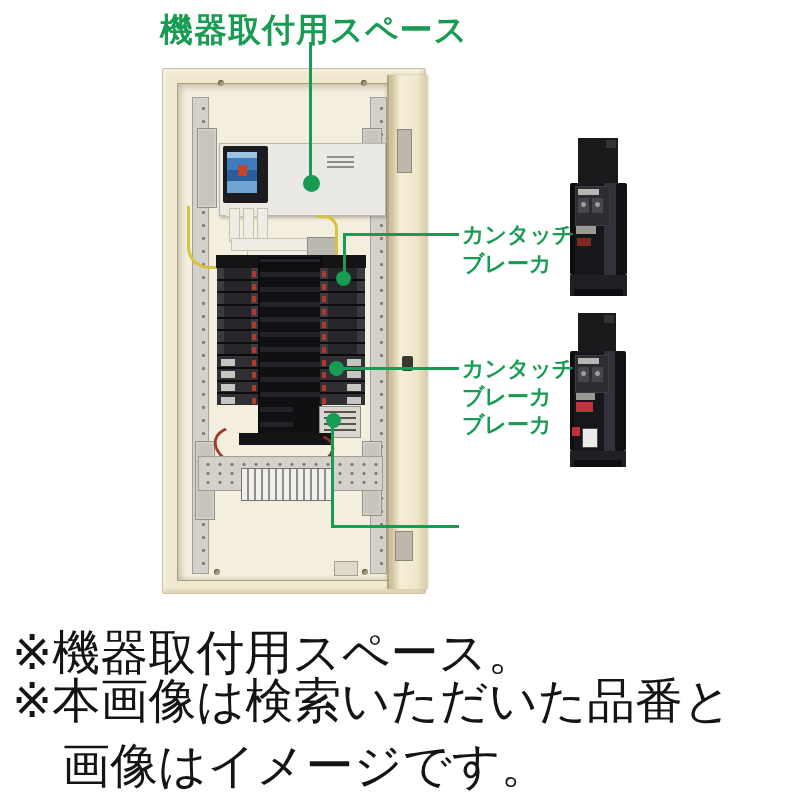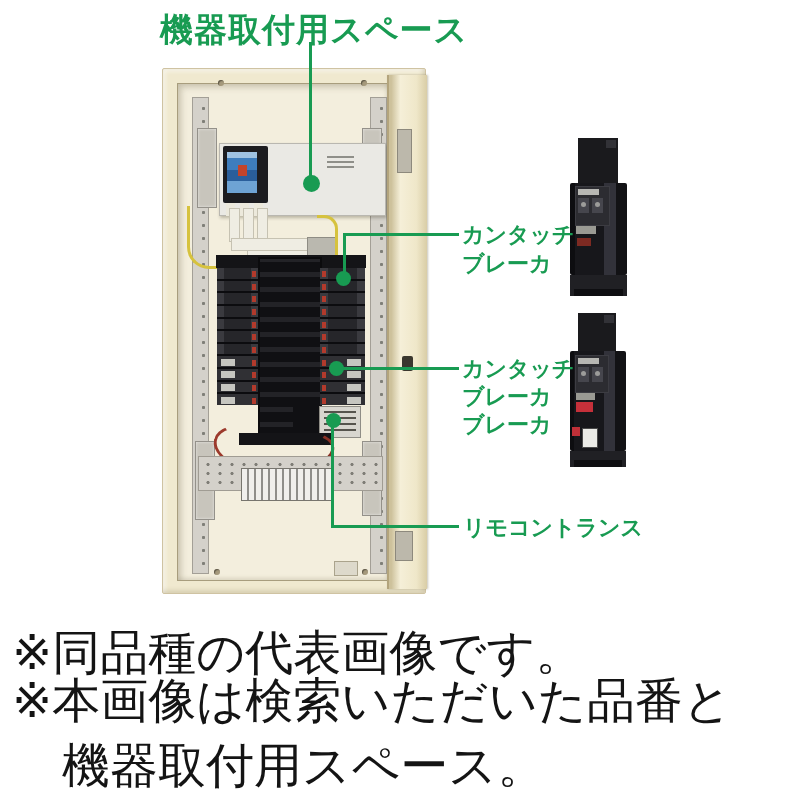--- a/index.html
+++ b/index.html
@@ -233,21 +233,20 @@
   <div class="gdot" style="left:329px;top:361px;width:15px;height:15px;"></div>
   <div class="gtext callout-krb">
     <div>カンタッチ</div>
     <div>ブレーカ</div>
     <div>ブレーカ</div>
   </div>
 
   <div class="gdot" style="left:326px;top:413px;width:15px;height:15px;"></div>
   <div class="gline" style="left:331px;top:421px;width:3px;height:107px;"></div>
   <div class="gline" style="left:331px;top:525px;width:128px;height:3px;"></div>
-  <div class="gtext callout-rt">リモコントランス</div>
 
   <div class="product" style="left:570px;top:138px;width:58px;height:158px;">
     <div class="p-cap" style="left:8px;top:0;width:40px;height:45px;"></div>
     <div class="p-body" style="left:0;top:45px;width:57px;height:92px;"></div>
     <div class="p-face" style="left:5px;top:48px;width:33px;height:38px;">
       <div class="lbl"></div>
       <div class="term t1"></div>
       <div class="term t2"></div>
     </div>
     <div class="p-lbl2" style="left:6px;top:88px;width:20px;height:8px;"></div>
@@ -263,17 +262,17 @@
       <div class="term t1"></div>
       <div class="term t2"></div>
     </div>
     <div class="p-lbl2" style="left:6px;top:80px;width:19px;height:7px;"></div>
     <div class="p-redlbl" style="left:6px;top:89px;width:17px;height:10px;"></div>
     <div class="p-redsq" style="left:2px;top:114px;width:8px;height:9px;"></div>
     <div class="p-switch" style="left:12px;top:115px;width:14px;height:18px;"></div>
     <div class="p-base" style="left:0;top:138px;width:56px;height:16px;"></div>
   </div>
 
-  <div class="disclaimer d1">※同品種の代表画像です。</div>
+  <div class="disclaimer d1">※機器取付用スペース。</div>
   <div class="disclaimer d2">※本画像は検索いただいた品番と</div>
-  <div class="disclaimer d3">機器取付用スペース。</div>
+  <div class="disclaimer d3">画像はイメージです。</div>
 
 </div>
 
 </body></html>

